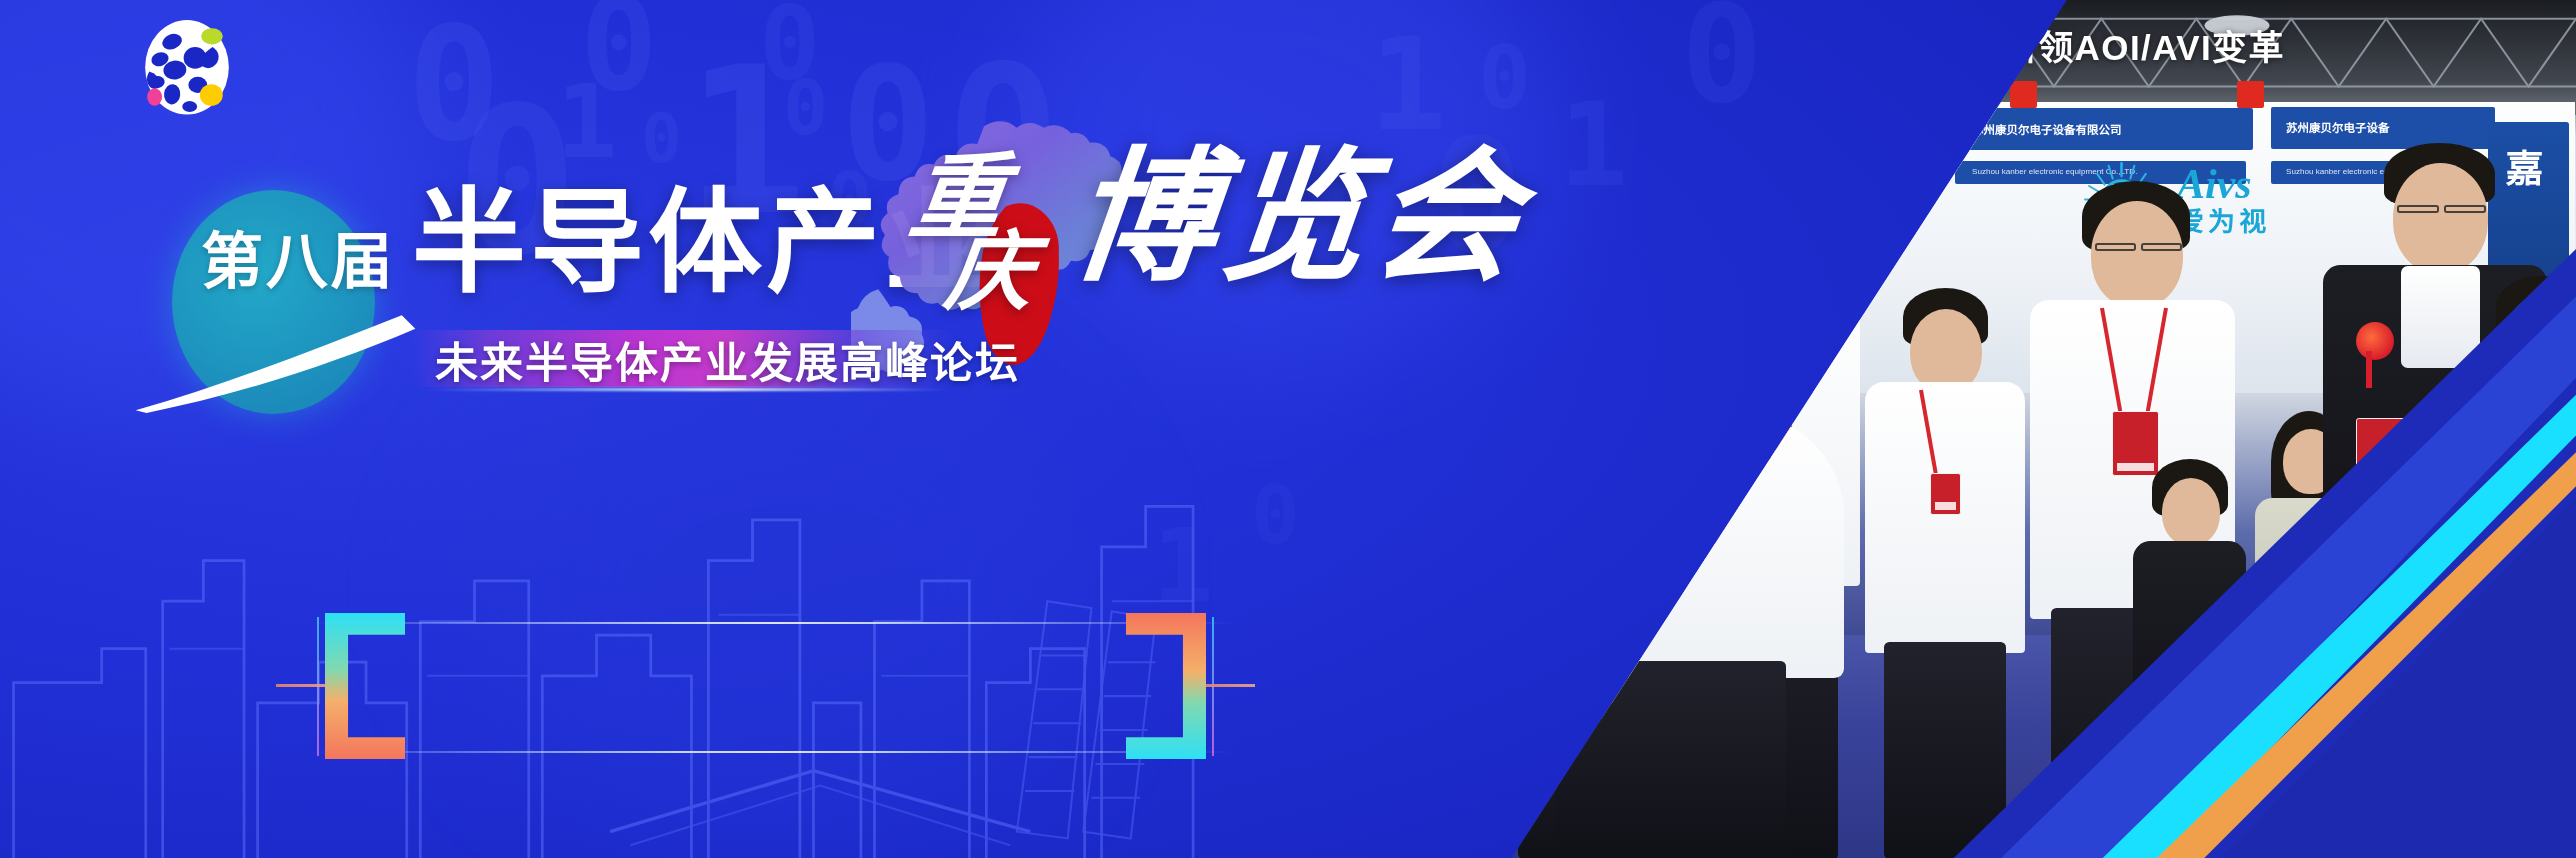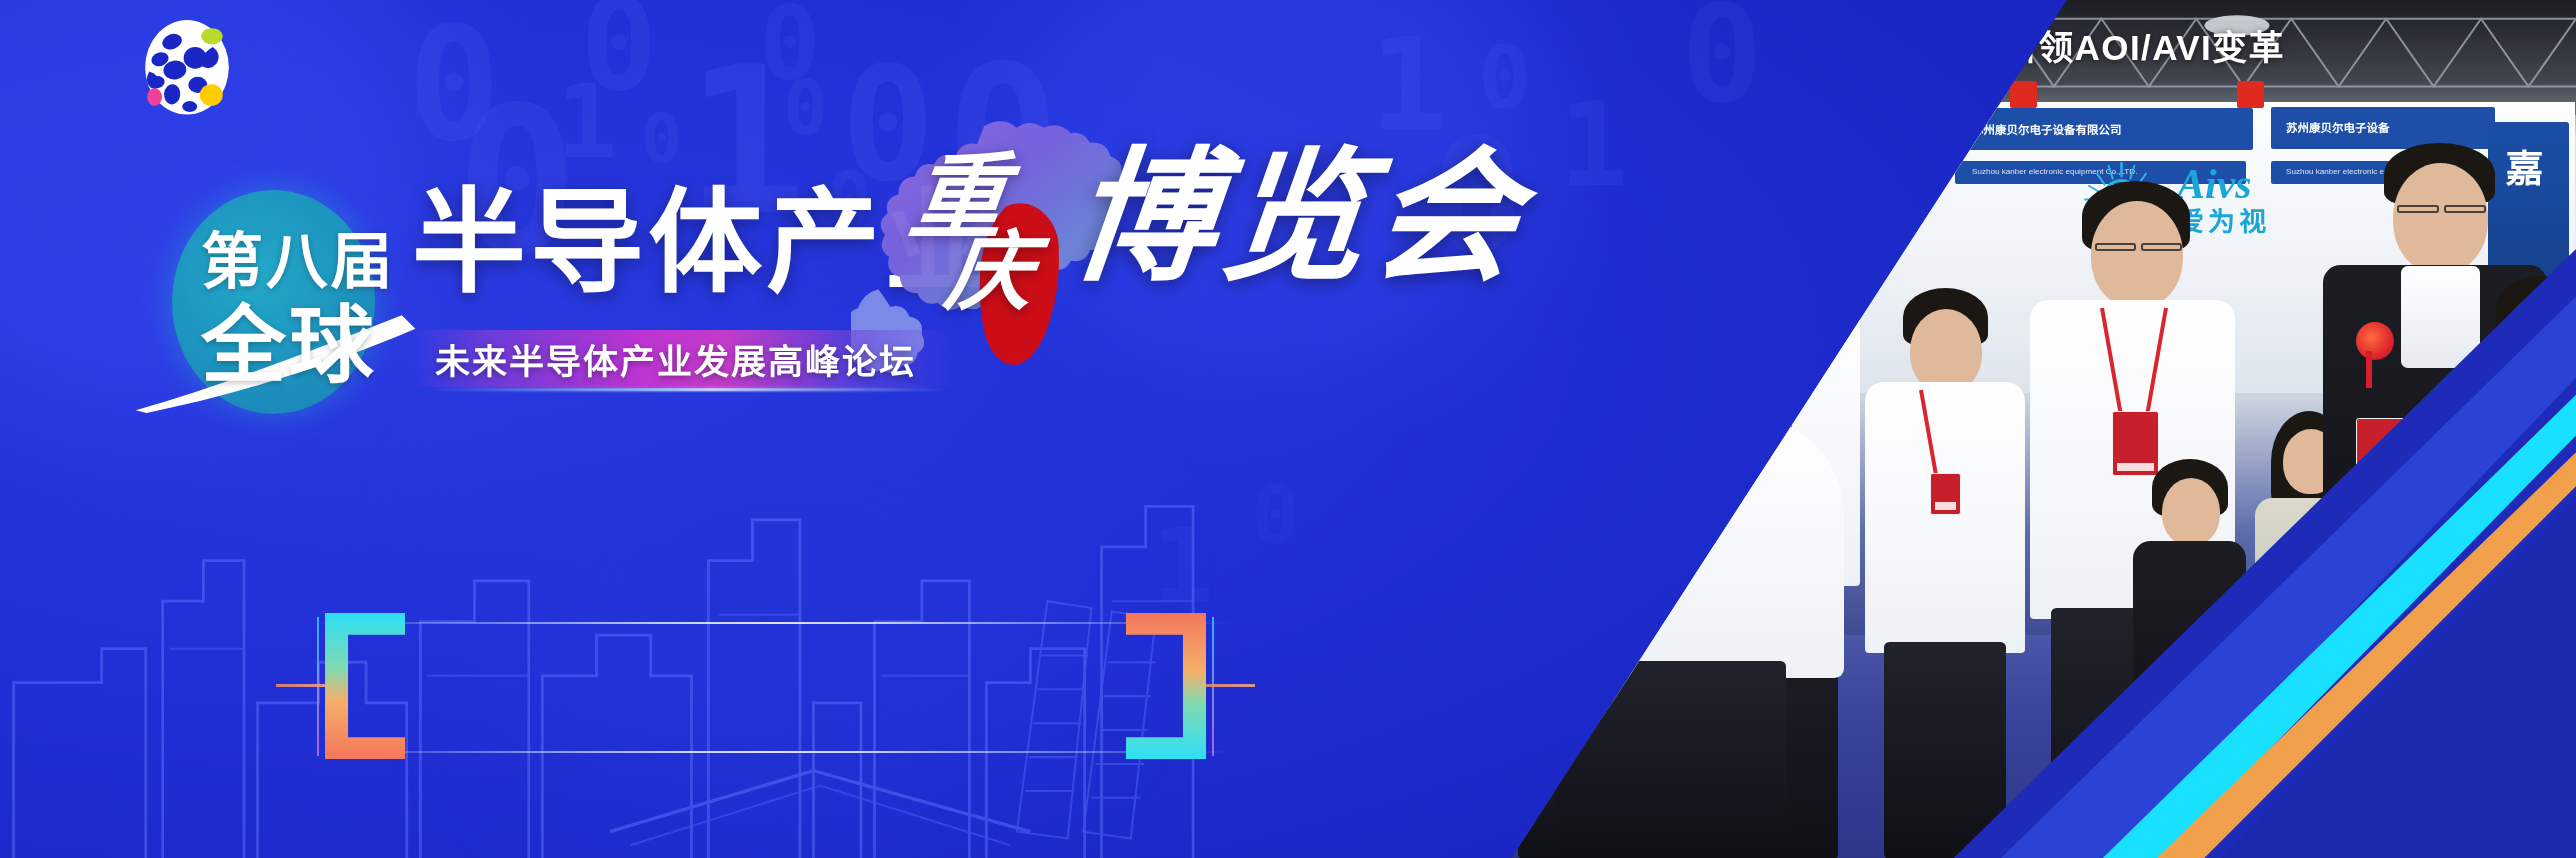--- a/index.html
+++ b/index.html
@@ -105,21 +105,21 @@
     display:flex;align-items:center;
   }
   .subtitle-bar .glowline{
     position:absolute;left:16.3px;right:6.8px;bottom:-4.1px;height:3.4px;
     background:linear-gradient(90deg,rgba(140,200,255,0),#bfe6ff 45%,#ffffff 55%,rgba(140,200,255,0));
     filter:blur(1px);
   }
   .subtitle-text{
     position:relative;
     padding-left:23px;
-    font-size:35px;font-weight:700;color:#fff;letter-spacing:2px;white-space:nowrap;
+    font-size:43px;font-weight:700;color:#fff;letter-spacing:2px;white-space:nowrap;
     text-shadow:0 2px 6.8px rgba(0,0,0,.35);
   }
 
   
   .cq-map{position:absolute;left:691px;top:-76px;width:353px;height:353px;}
   .cq-map svg{width:100%;height:100%;display:block;}
 
   .cq-callig{
     position:absolute;left:744px;top:-27px;
     width:156px;
@@ -358,21 +358,20 @@
     <div class="ellipse-badge"></div>
 
     <div class="swoosh">
       <svg viewBox="0 0 470 150">
           <path d="M4 146 C130 110 260 60 396 6 L416 26 C290 80 150 124 20 150 Z" fill="#ffffff"></path>
         </svg>
     </div>
 
     <div class="badge-text">
       <span class="l1">第八届</span>
-      <span class="l2">全球</span>
     </div>
 
     <div class="main-title">半导体产业</div>
 
     <div class="cq-map">
       <svg viewBox="0 0 520 520">
         <defs>
           <linearGradient id="mapg" x1="0" y1="0" x2="1" y2="1">
             <stop offset="0%" stop-color="#8f6fe0"></stop>
             <stop offset="38%" stop-color="#7a63dd"></stop>

